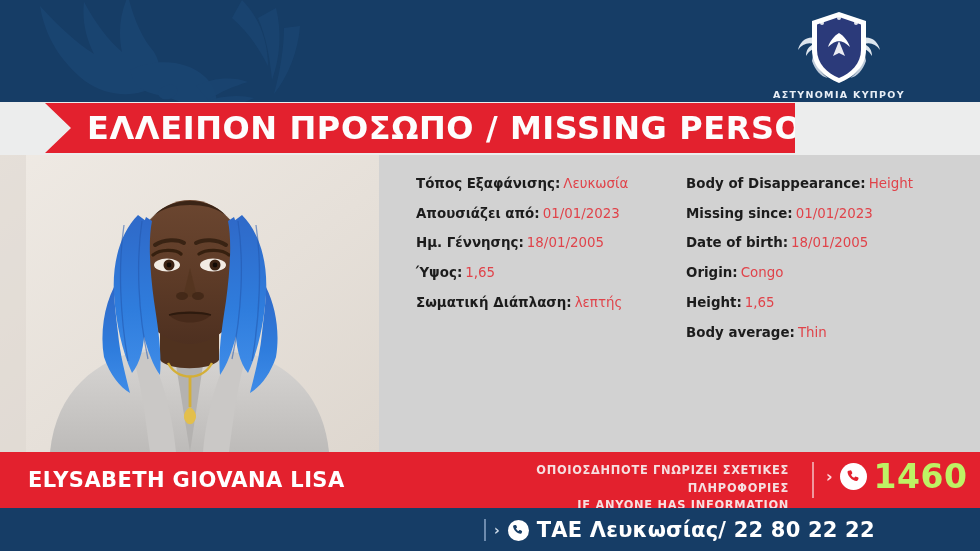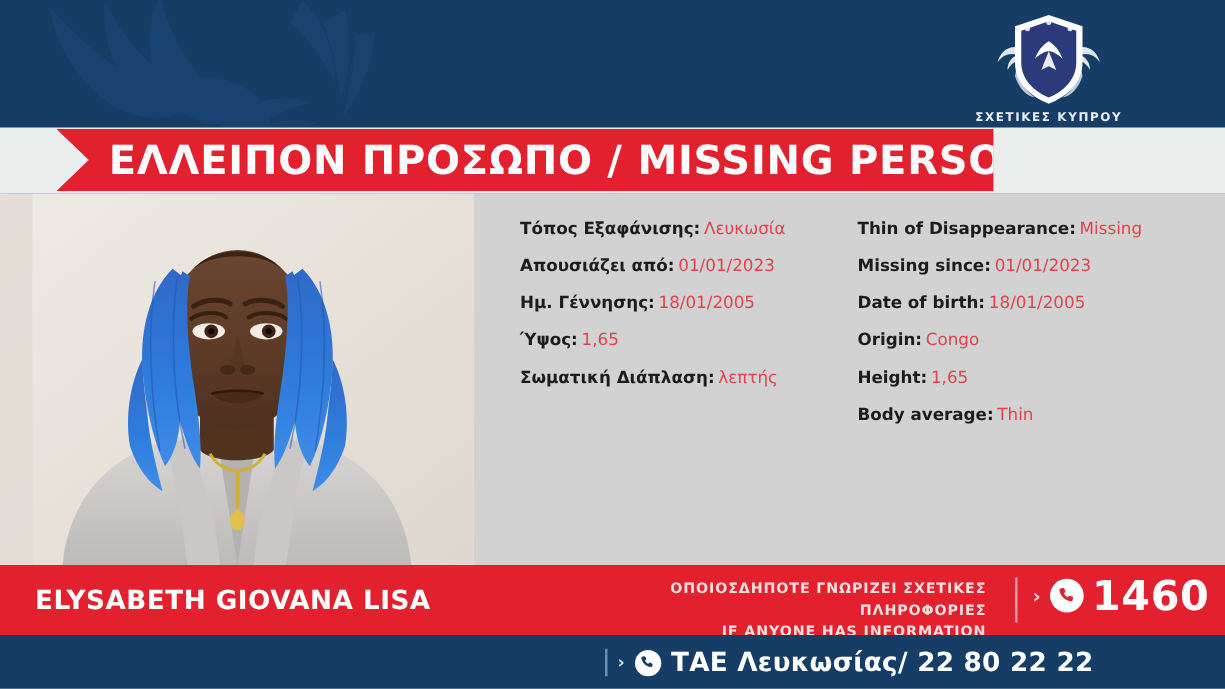--- a/index.html
+++ b/index.html
@@ -109,21 +109,21 @@
   .hot-wrap{
     position:absolute;left:826px;top:8px;
     display:flex;align-items:center;gap:7px;
   }
   .chev{color:#ffd9dc;font-size:16px;font-weight:700;line-height:1;}
   .phone-circle{
     width:27px;height:27px;border-radius:50%;
     background:#fff;display:flex;align-items:center;justify-content:center;
   }
   .hot-number{
-    color:#ffffff;font-size:33px;font-weight:700;letter-spacing:.5px;
+    color:#bef264;font-size:33px;font-weight:700;letter-spacing:.5px;
     line-height:1;
   }
 
   
   .footer-navy{
     position:absolute;left:0;top:508px;width:980px;height:43px;
     background:#163D66;
   }
   .local-wrap{
     position:absolute;left:484px;top:10px;
@@ -176,21 +176,21 @@
         <g fill="#ffffff">
           <path d="M47 27 C42 30 38 35 36 41 C40 37 44 35 47 35 C50 35 54 37 58 41 C56 35 52 30 47 27 Z"></path>
           <path d="M47 35 L41 50 L47 47 L53 50 Z" opacity=".9"></path>
         </g>
         <g fill="#ffffff" opacity=".85">
           <circle cx="30" cy="17" r="2"></circle>
             <circle cx="47" cy="12" r="2"></circle>
             <circle cx="64" cy="17" r="2"></circle>
         </g>
       </svg>
-      <div class="logo-name">ΣΧΕΤΙΚΕΣ ΚΥΠΡΟΥ</div>
+      <div class="logo-name">ΑΣΤΥΝΟΜΙΑ ΚΥΠΡΟΥ</div>
     </div>
 
   </div>
 
   <div class="white-strip"></div>
 
   <div class="banner">
     <span class="banner-text">ΕΛΛΕΙΠΟΝ ΠΡΟΣΩΠΟ / MISSING PERSON</span>
   </div>
 
@@ -289,21 +289,21 @@
         <div class="row">
           <span>Ύψος:</span><span class="val">1,65</span>
         </div>
         <div class="row">
           <span>Σωματική Διάπλαση:</span><span class="val">λεπτής</span>
         </div>
       </div>
 
       <div class="col col-en">
         <div class="row">
-          <span>Thin of Disappearance:</span><span class="val">Missing</span>
+          <span>Body of Disappearance:</span><span class="val">Height</span>
         </div>
         <div class="row">
           <span>Missing since:</span><span class="val">01/01/2023</span>
         </div>
         <div class="row">
           <span>Date of birth:</span><span class="val">18/01/2005</span>
         </div>
         <div class="row">
           <span>Origin:</span><span class="val">Congo</span>
         </div>

